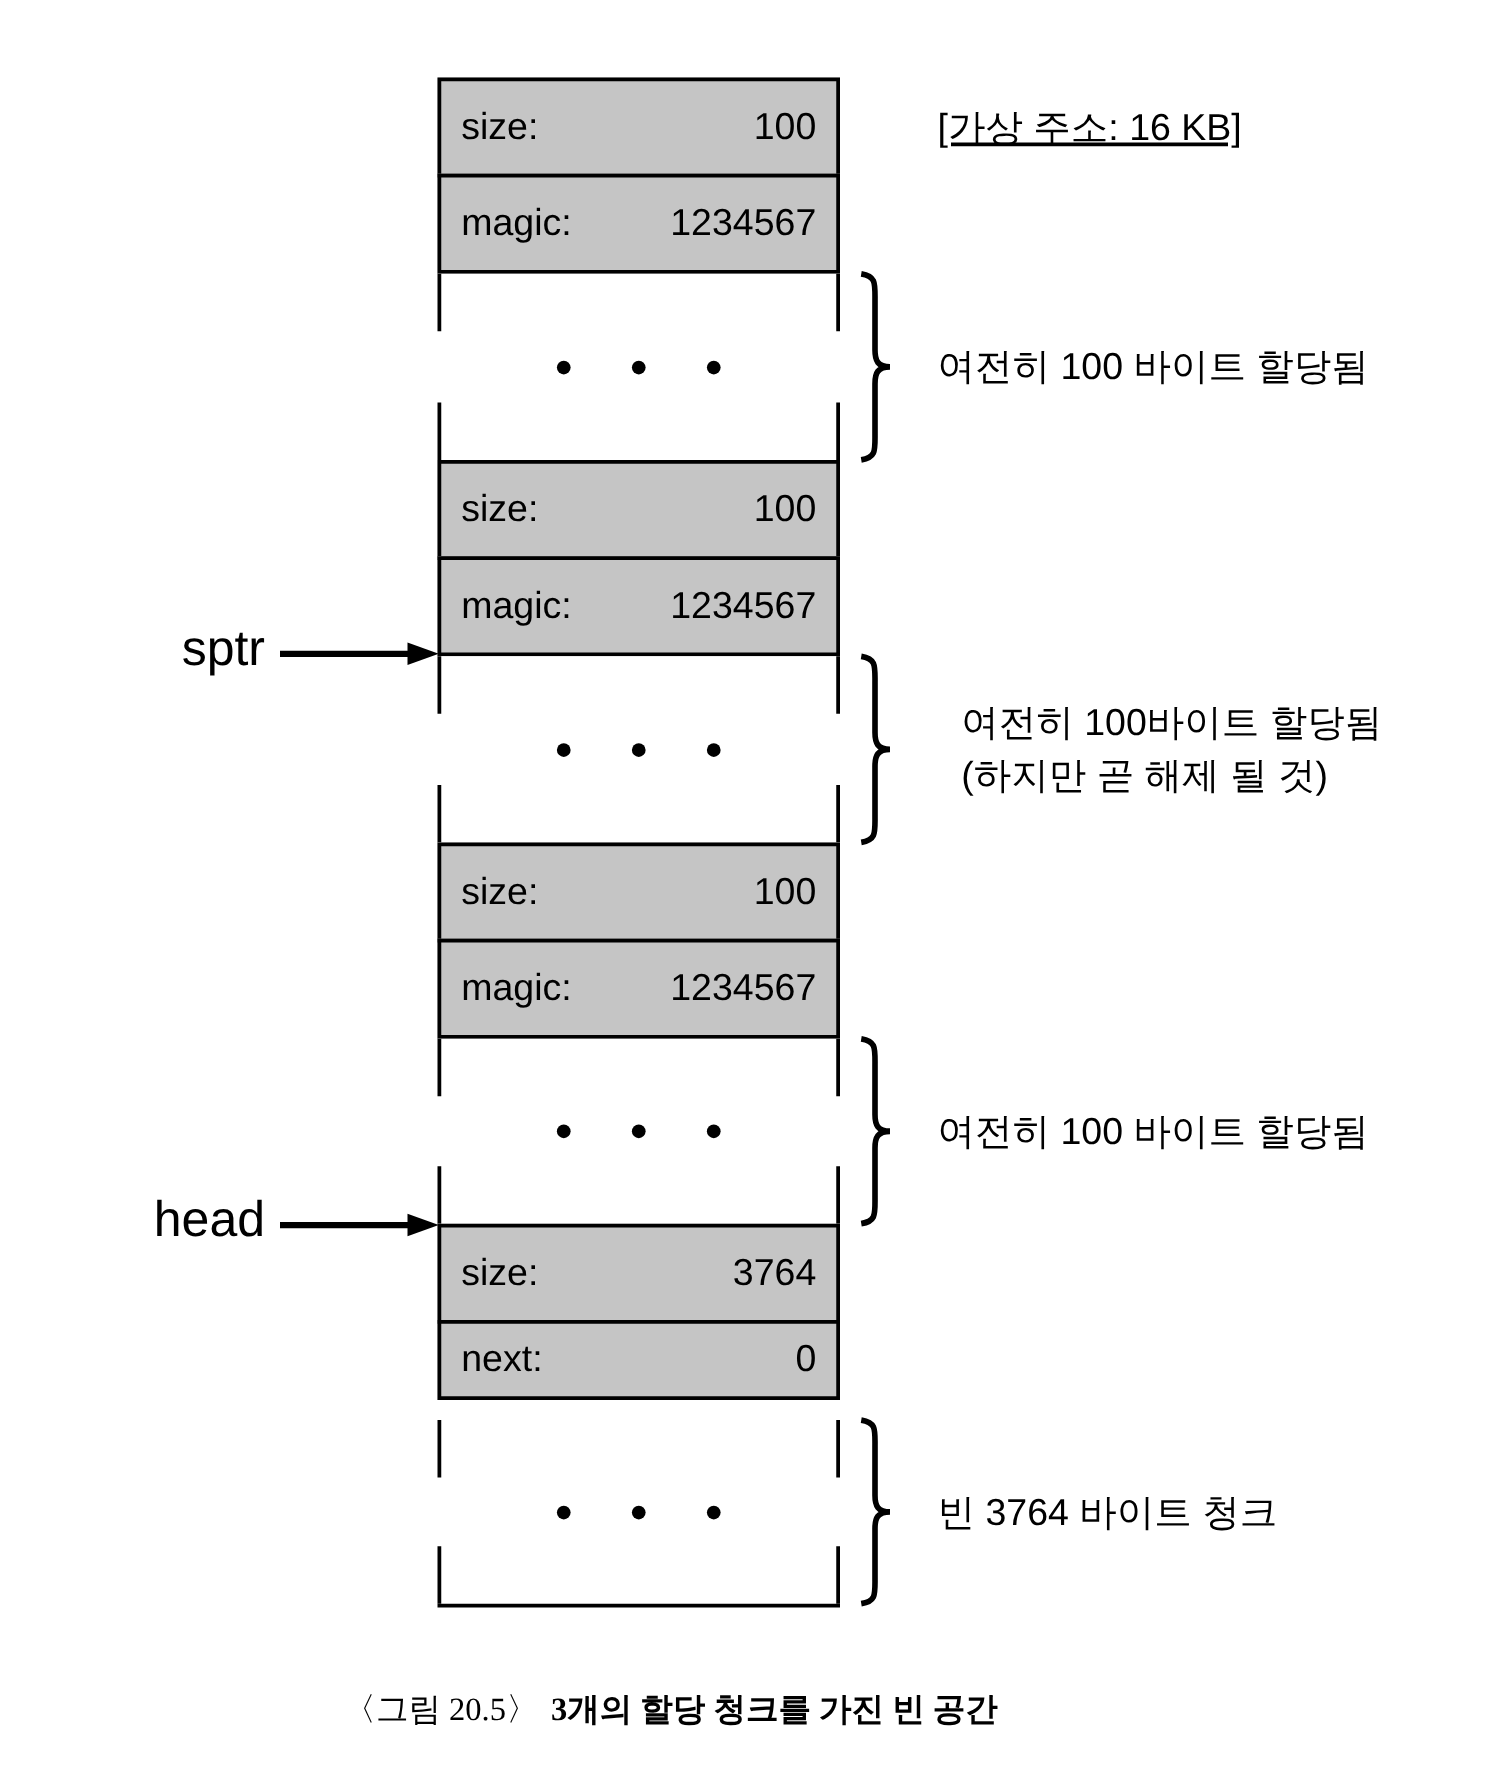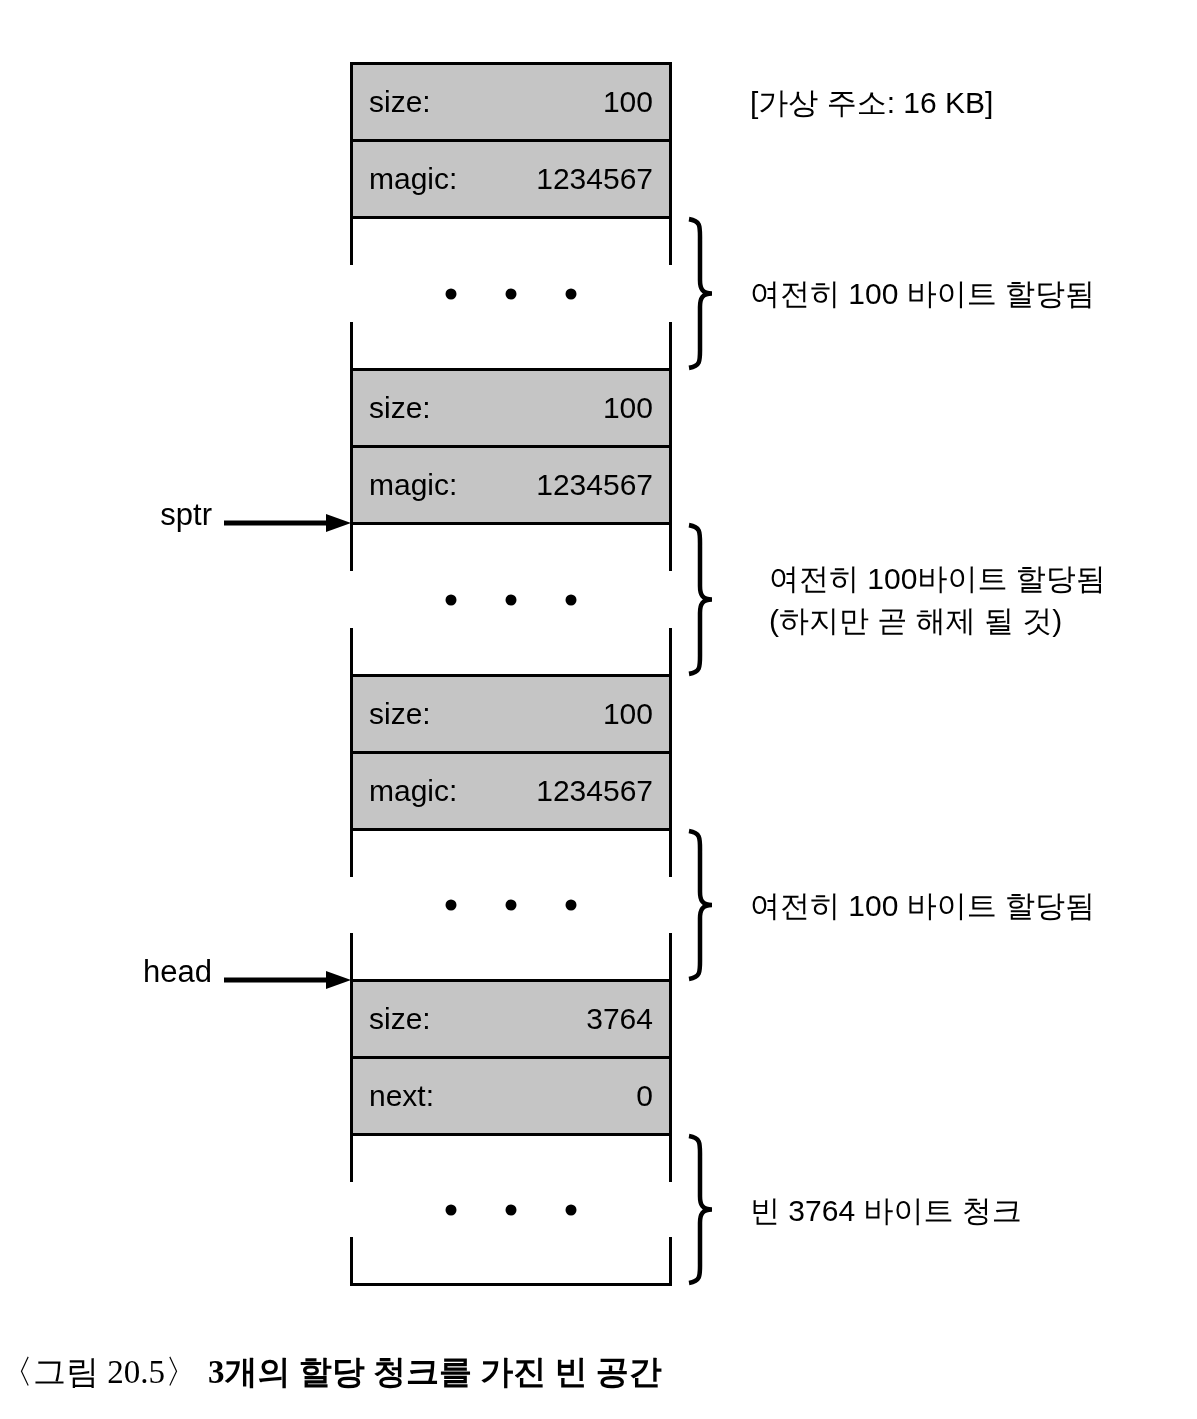--- a/index.html
+++ b/index.html
@@ -18,26 +18,26 @@
   .gap-section{position:absolute;left:350px;width:322px;box-sizing:border-box;background:#fff;}
   .seg{position:absolute;width:3px;background:#000;}
   .seg.tl{left:0;top:0;height:31%;}
   .seg.tr{right:0;top:0;height:31%;}
   .seg.bl{left:0;bottom:0;height:31%;}
   .seg.br{right:0;bottom:0;height:31%;}
   .dots{position:absolute;left:50%;top:50%;transform:translate(-50%,-50%);display:flex;gap:49px;}
   .dot{width:11px;height:11px;border-radius:50%;background:#000;}
   .brace{position:absolute;left:684px;width:30px;}
   .annotation{position:absolute;left:750px;font-size:30px;line-height:42px;white-space:nowrap;}
-  .pointer-label{position:absolute;width:120px;text-align:right;font-size:31px;}
+  .pointer-label{position:absolute;width:120px;text-align:right;font-size:40px;}
   .arrow{position:absolute;width:130px;height:26px;}
   .bottom-line{position:absolute;left:350px;width:322px;height:3px;background:#000;}
   .caption{
-    position:absolute;left:0;width:1073px;top:1350px;text-align:left;
-    font-family:"Liberation Serif","DejaVu Serif",serif;font-size:33px;
+    position:absolute;left:0;width:1073px;top:1350px;text-align:center;
+    font-family:"Liberation Serif","DejaVu Serif",serif;font-size:26px;
   }
   .caption .title{font-weight:bold;margin-left:10px;}
 </style>
 </head>
 <body>
 
 <div class="chunk-row" style="top: 62px; height: 80px; background: rgb(197, 197, 197); border-color: rgb(0, 0, 0);">
   <span>size:</span>
   <span>100</span>
 </div>
@@ -97,21 +97,21 @@
     <span class="dot"></span>
     <span class="dot"></span>
     <span class="dot"></span>
   </div>
 </div>
 
 <div class="chunk-row" style="top: 979px; height: 80px; background: rgb(197, 197, 197); border-color: rgb(0, 0, 0);">
   <span>size:</span>
   <span>3764</span>
 </div>
-<div class="chunk-row" style="top: 1056px; height: 80px; background: rgb(197, 197, 197); border-color: rgb(0, 0, 0);">
+<div class="chunk-row" style="top: 1056px; height: 64px; background: rgb(197, 197, 197); border-color: rgb(0, 0, 0);">
   <span>next:</span>
   <span>0</span>
 </div>
 
 <div class="gap-section" style="top:1136px;height:147px;">
   <div class="seg tl"></div>
   <div class="seg tr"></div>
   <div class="seg bl"></div>
   <div class="seg br"></div>
   <div class="dots">
@@ -128,21 +128,21 @@
 <svg class="brace" style="top:522px;height:155px;" viewBox="0 0 30 150" preserveAspectRatio="none">
   <path d="M 5 3 C 17 5 16 10 16 24 L 16 62 C 16 70 18 75 28 75 C 18 75 16 80 16 88 L 16 126 C 16 140 17 145 5 147" fill="none" stroke="#000" stroke-width="4.5"></path>
 </svg>
 <svg class="brace" style="top:828px;height:154px;" viewBox="0 0 30 150" preserveAspectRatio="none">
   <path d="M 5 3 C 17 5 16 10 16 24 L 16 62 C 16 70 18 75 28 75 C 18 75 16 80 16 88 L 16 126 C 16 140 17 145 5 147" fill="none" stroke="#000" stroke-width="4.5"></path>
 </svg>
 <svg class="brace" style="top:1133px;height:153px;" viewBox="0 0 30 150" preserveAspectRatio="none">
   <path d="M 5 3 C 17 5 16 10 16 24 L 16 62 C 16 70 18 75 28 75 C 18 75 16 80 16 88 L 16 126 C 16 140 17 145 5 147" fill="none" stroke="#000" stroke-width="4.5"></path>
 </svg>
 
-<div class="annotation" style="top:82px;">[가상 주소: 16 KB]</div>
+<div class="annotation" style="top:82px;text-decoration:underline;">[가상 주소: 16 KB]</div>
 
 <div class="annotation" style="top:273px;">여전히 100 바이트 할당됨</div>
 
 <div class="annotation" style="top:558px;margin-left:19px;">
   <div>여전히 100바이트 할당됨</div>
   <div>(하지만 곧 해제 될 것)</div>
 </div>
 
 <div class="annotation" style="top:885px;">여전히 100 바이트 할당됨</div>
 

